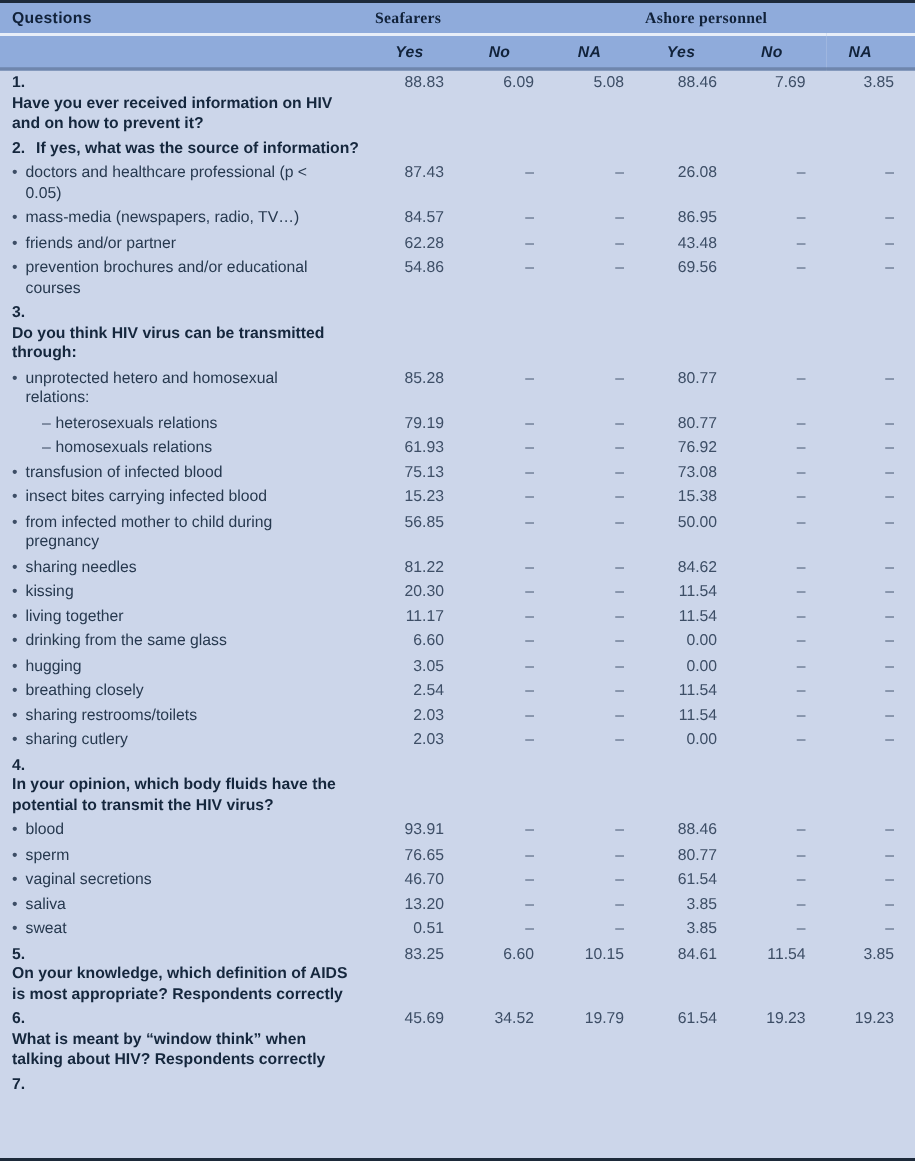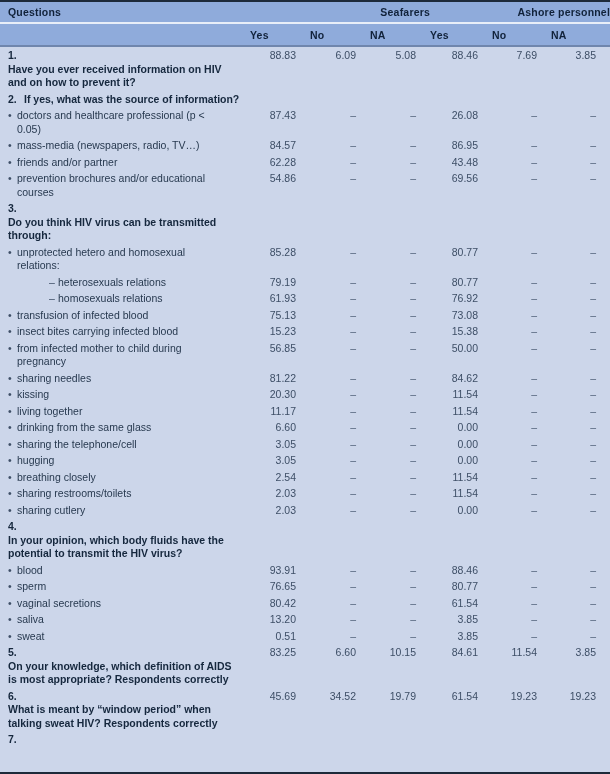--- a/index.html
+++ b/index.html
@@ -38,25 +38,27 @@
     vertical-align: middle;
     letter-spacing: 0.2px;
   }
   thead tr.hdr-top th { font-size: 10.5px; }
   thead tr.hdr-sub th { font-size: 10.5px; height: 23px; }
   thead tr.hdr-top th.q-head {
     text-align: left;
     padding-left: 8px;
   }
   thead tr.hdr-top th.grp {
-    text-align: right;
+    text-align: left;
+    font-family: Liberation Serif, serif;
   }
   thead tr.hdr-sub th.num {
-    text-align: left;
+    text-align: center;
     padding-right: 14px;
+    font-style: italic;
   }
   thead tr.hdr-top th.spacer-line {
     border-bottom: 2px solid #e8eef8;
     margin-left: 25px;
   }
   thead tr.hdr-sub th {
     border-bottom: 2px solid #6f86ad;
   }
 
   
@@ -108,21 +110,21 @@
     display: inline-block;
     width: 9px;
     color: #3d4e66;
   }
   .blabel {
     display: inline-block;
     vertical-align: top;
     max-width: 200px;
   }
   
-  .sub-row .q-cell { padding-left: 49px; }
+  .sub-row .q-cell { padding-left: 28px; }
   .sdash {
     display: inline-block;
     width: 9px;
     color: #3d4e66;
   }
   .slabel {
     display: inline-block;
     vertical-align: top;
   }
   .colw-q   { width: 250px; }
@@ -311,29 +313,20 @@
         <tr class="bullet-row">
           <td class="q-cell"><span class="bullet">•</span><span class="blabel">drinking from the same glass</span></td>
           <td class="num">6.60</td>
           <td class="num dash">–</td>
           <td class="num dash">–</td>
           <td class="num">0.00</td>
           <td class="num dash">–</td>
           <td class="num dash">–</td>
         </tr>
         <tr class="bullet-row">
-          <td class="q-cell"><span class="bullet">•</span><span class="blabel">sharing the telephone/cell</span></td>
-          <td class="num">3.05</td>
-          <td class="num dash">–</td>
-          <td class="num dash">–</td>
-          <td class="num">0.00</td>
-          <td class="num dash">–</td>
-          <td class="num dash">–</td>
-        </tr>
-        <tr class="bullet-row">
           <td class="q-cell"><span class="bullet">•</span><span class="blabel">hugging</span></td>
           <td class="num">3.05</td>
           <td class="num dash">–</td>
           <td class="num dash">–</td>
           <td class="num">0.00</td>
           <td class="num dash">–</td>
           <td class="num dash">–</td>
         </tr>
         <tr class="bullet-row">
           <td class="q-cell"><span class="bullet">•</span><span class="blabel">breathing closely</span></td>
@@ -384,21 +377,21 @@
           <td class="q-cell"><span class="bullet">•</span><span class="blabel">sperm</span></td>
           <td class="num">76.65</td>
           <td class="num dash">–</td>
           <td class="num dash">–</td>
           <td class="num">80.77</td>
           <td class="num dash">–</td>
           <td class="num dash">–</td>
         </tr>
         <tr class="bullet-row">
           <td class="q-cell"><span class="bullet">•</span><span class="blabel">vaginal secretions</span></td>
-          <td class="num">80.42</td>
+          <td class="num">46.70</td>
           <td class="num dash">–</td>
           <td class="num dash">–</td>
           <td class="num">61.54</td>
           <td class="num dash">–</td>
           <td class="num dash">–</td>
         </tr>
         <tr class="bullet-row">
           <td class="q-cell"><span class="bullet">•</span><span class="blabel">saliva</span></td>
           <td class="num">13.20</td>
           <td class="num dash">–</td>
@@ -419,21 +412,21 @@
         <tr class="qnum-row">
           <td class="q-cell"><span class="qnum">5.</span><span class="qtext">On your knowledge, which definition of AIDS is most appropriate? Respondents correctly</span></td>
           <td class="num">83.25</td>
           <td class="num">6.60</td>
           <td class="num">10.15</td>
           <td class="num">84.61</td>
           <td class="num">11.54</td>
           <td class="num">3.85</td>
         </tr>
         <tr class="qnum-row">
-          <td class="q-cell"><span class="qnum">6.</span><span class="qtext">What is meant by “window period” when talking sweat HIV? Respondents correctly</span></td>
+          <td class="q-cell"><span class="qnum">6.</span><span class="qtext">What is meant by “window think” when talking about HIV? Respondents correctly</span></td>
           <td class="num">45.69</td>
           <td class="num">34.52</td>
           <td class="num">19.79</td>
           <td class="num">61.54</td>
           <td class="num">19.23</td>
           <td class="num">19.23</td>
         </tr>
         <tr class="qnum-row">
           <td class="q-cell"><span class="qnum">7.</span></td>
           <td class="num"></td>

